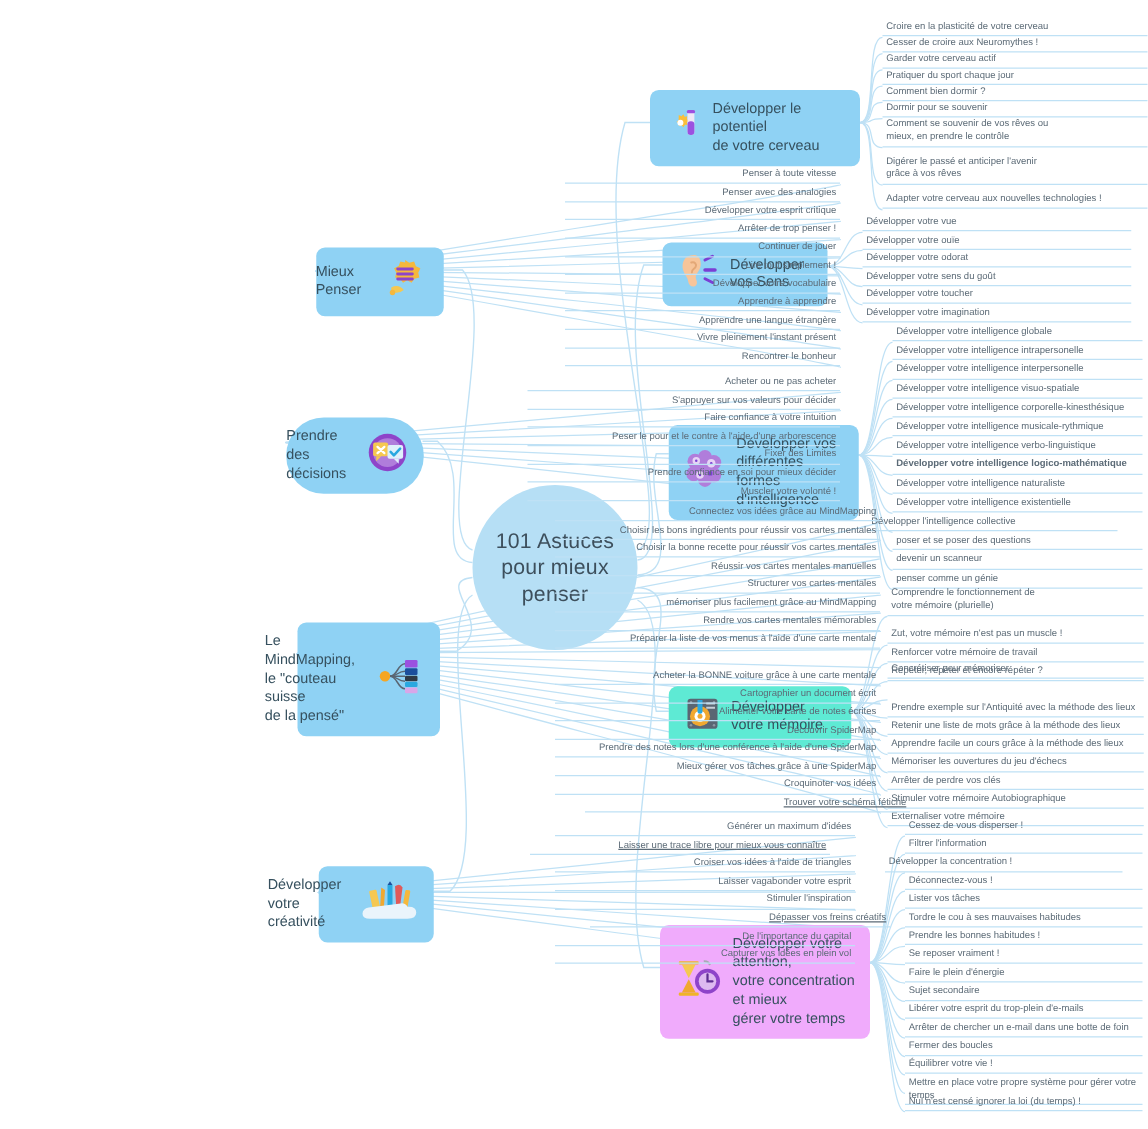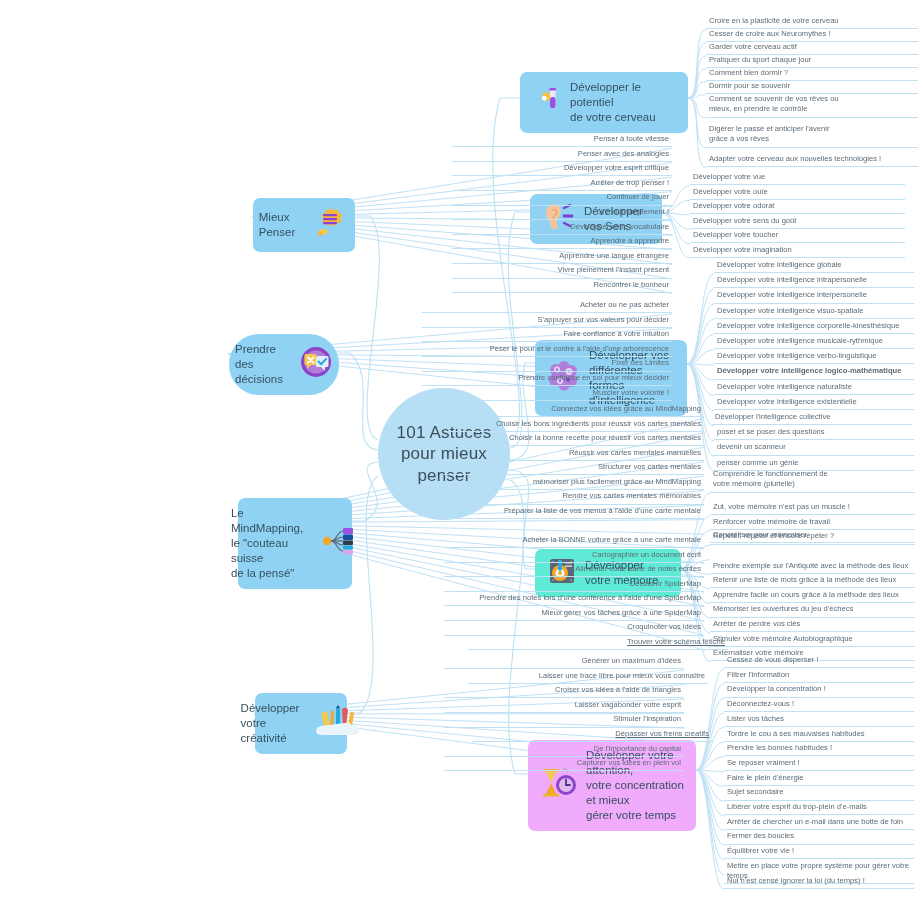--- a/index.html
+++ b/index.html
@@ -19,21 +19,21 @@
     color:#3d4f5c;font-size:17px;line-height:1.25;letter-spacing:.2px;
   }
 
   
   .branch{
     position:absolute;background:#8fd2f4;border-radius:7px;
     display:flex;align-items:center;gap:8px;
     padding:8px 12px;box-sizing:border-box;
     color:#36505e;font-size:11.5px;line-height:1.3;
   }
-  .branch.rtl{flex-direction:row-reverse;justify-content:center;gap:16px;}
+  .branch.rtl{flex-direction:row-reverse;justify-content:flex-start;gap:16px;}
   .branch .blabel{white-space:pre-line;}
   .icon{flex:0 0 auto;display:block;}
 
   
   .leaf{
     position:absolute;font-size:7.6px;line-height:1.35;color:#5c6b77;
     white-space:pre-line;padding:0 3px 2px 3px;
     border-bottom:1px solid #bfe1f5;
     box-sizing:border-box;
   }
@@ -236,21 +236,21 @@
     <div class="leaf right" style="top: 260px; width: 200px; left: 714px; color: rgb(92, 107, 119); border-bottom-color: rgb(191, 225, 245);">Développer votre intelligence globale</div>
     <div class="leaf right" style="top: 275.2px; width: 200px; left: 714px; color: rgb(92, 107, 119); border-bottom-color: rgb(191, 225, 245);">Développer votre intelligence intrapersonelle</div>
     <div class="leaf right" style="top: 290.4px; width: 200px; left: 714px; color: rgb(92, 107, 119); border-bottom-color: rgb(191, 225, 245);">Développer votre intelligence interpersonelle</div>
     <div class="leaf right" style="top: 305.6px; width: 200px; left: 714px; color: rgb(92, 107, 119); border-bottom-color: rgb(191, 225, 245);">Développer votre intelligence visuo-spatiale</div>
     <div class="leaf right" style="top: 320.8px; width: 200px; left: 714px; color: rgb(92, 107, 119); border-bottom-color: rgb(191, 225, 245);">Développer votre intelligence corporelle-kinesthésique</div>
     <div class="leaf right" style="top: 336px; width: 200px; left: 714px; color: rgb(92, 107, 119); border-bottom-color: rgb(191, 225, 245);">Développer votre intelligence musicale-rythmique</div>
     <div class="leaf right" style="top: 351.2px; width: 200px; left: 714px; color: rgb(92, 107, 119); border-bottom-color: rgb(191, 225, 245);">Développer votre intelligence verbo-linguistique</div>
     <div class="leaf right" style="top: 366.4px; width: 200px; left: 714px; color: rgb(92, 107, 119); border-bottom-color: rgb(191, 225, 245); font-weight: bold;">Développer votre intelligence logico-mathématique</div>
     <div class="leaf right" style="top: 381.6px; width: 200px; left: 714px; color: rgb(92, 107, 119); border-bottom-color: rgb(191, 225, 245);">Développer votre intelligence naturaliste</div>
     <div class="leaf right" style="top: 396.8px; width: 200px; left: 714px; color: rgb(92, 107, 119); border-bottom-color: rgb(191, 225, 245);">Développer votre intelligence existentielle</div>
-    <div class="leaf right" style="top: 412px; width: 200px; left: 712px; color: rgb(92, 107, 119); border-bottom-color: rgb(191, 225, 245);">Développer l'intelligence collective</div>
+    <div class="leaf right" style="top: 412px; width: 200px; left: 694px; color: rgb(92, 107, 119); border-bottom-color: rgb(191, 225, 245);">Développer l'intelligence collective</div>
     <div class="leaf right" style="top: 427.2px; width: 200px; left: 714px; color: rgb(92, 107, 119); border-bottom-color: rgb(191, 225, 245);">poser et se poser des questions</div>
     <div class="leaf right" style="top: 442.4px; width: 200px; left: 714px; color: rgb(92, 107, 119); border-bottom-color: rgb(191, 225, 245);">devenir un scanneur</div>
     <div class="leaf right" style="top: 457.6px; width: 200px; left: 714px; color: rgb(92, 107, 119); border-bottom-color: rgb(191, 225, 245);">penser comme un génie</div>
     <div class="branch" style="left: 535px; top: 549px; width: 146px; min-height: 40px; background: #5eead4;">
       <span class="icon"><svg width="30" height="28" viewBox="0 0 30 28">
         <rect x="3" y="2" width="24" height="24" rx="2.5" fill="#5a6673"></rect>
         <circle cx="5.8" cy="4.8" r="1" fill="#8d98a4"></circle>
           <circle cx="24.2" cy="4.8" r="1" fill="#8d98a4"></circle>
         <circle cx="5.8" cy="23.2" r="1" fill="#8d98a4"></circle>
           <circle cx="24.2" cy="23.2" r="1" fill="#8d98a4"></circle>
@@ -286,21 +286,21 @@
         <circle cx="26" cy="18" r="10" fill="#8e44c9"></circle>
         <circle cx="26" cy="18" r="7" fill="#ddb9f0"></circle>
         <path d="M26 12.5 v5.5 h4" stroke="#5c2d91" stroke-width="1.8" fill="none" stroke-linecap="round"></path>
       </svg></span>
       <span class="blabel">Développer votre attention,
 votre concentration et mieux
 gérer votre temps</span>
     </div>
     <div class="leaf right" style="top: 655px; width: 190px; left: 724px; color: rgb(92, 107, 119); border-bottom-color: rgb(191, 225, 245);">Cessez de vous disperser !</div>
     <div class="leaf right" style="top: 669.7px; width: 190px; left: 724px; color: rgb(92, 107, 119); border-bottom-color: rgb(191, 225, 245);">Filtrer l'information</div>
-    <div class="leaf right" style="top: 684.4px; width: 190px; left: 724px; color: rgb(92, 107, 119); border-bottom-color: rgb(191, 225, 245);">Développer la concentration !</div>
+    <div class="leaf right" style="top: 684.4px; width: 190px; left: 708px; color: rgb(92, 107, 119); border-bottom-color: rgb(191, 225, 245);">Développer la concentration !</div>
     <div class="leaf right" style="top: 699.1px; width: 190px; left: 724px; color: rgb(92, 107, 119); border-bottom-color: rgb(191, 225, 245);">Déconnectez-vous !</div>
     <div class="leaf right" style="top: 713.8px; width: 190px; left: 724px; color: rgb(92, 107, 119); border-bottom-color: rgb(191, 225, 245);">Lister vos tâches</div>
     <div class="leaf right" style="top: 728.5px; width: 190px; left: 724px; color: rgb(92, 107, 119); border-bottom-color: rgb(191, 225, 245);">Tordre le cou à ses mauvaises habitudes</div>
     <div class="leaf right" style="top: 743.2px; width: 190px; left: 724px; color: rgb(92, 107, 119); border-bottom-color: rgb(191, 225, 245);">Prendre les bonnes habitudes !</div>
     <div class="leaf right" style="top: 757.9px; width: 190px; left: 724px; color: rgb(92, 107, 119); border-bottom-color: rgb(191, 225, 245);">Se reposer vraiment !</div>
     <div class="leaf right" style="top: 772.6px; width: 190px; left: 724px; color: rgb(92, 107, 119); border-bottom-color: rgb(191, 225, 245);">Faire le plein d'énergie</div>
     <div class="leaf right" style="top: 787.3px; width: 190px; left: 724px; color: rgb(92, 107, 119); border-bottom-color: rgb(191, 225, 245);">Sujet secondaire</div>
     <div class="leaf right" style="top: 802px; width: 190px; left: 724px; color: rgb(92, 107, 119); border-bottom-color: rgb(191, 225, 245);">Libérer votre esprit du trop-plein d'e-mails</div>
     <div class="leaf right" style="top: 816.7px; width: 190px; left: 724px; color: rgb(92, 107, 119); border-bottom-color: rgb(191, 225, 245);">Arrêter de chercher un e-mail dans une botte de foin</div>
     <div class="leaf right" style="top: 831.4px; width: 190px; left: 724px; color: rgb(92, 107, 119); border-bottom-color: rgb(191, 225, 245);">Fermer des boucles</div>
@@ -394,20 +394,20 @@
         <rect x="21" y="4" width="4" height="20" fill="#29a8e0"></rect>
           <path d="M21 4 l2-3 2 3z" fill="#1b4f9c"></path>
         <path d="M27 5 q4-3 6 1 l-2 16 h-3 z" fill="#e05a5a"></path>
         <rect x="34" y="8" width="4" height="16" rx="1" fill="#f5b83d" transform="rotate(10 36 16)"></rect>
         <path d="M6 22 q-5 1-5 5 q0 4 6 4 h30 q7 0 7-5 q0-5-7-4.6 q-2-4-7-2.4z" fill="#eaf4fb"></path>
       </svg></span>
       <span class="blabel">Développer
 votre créativité</span>
     </div>
     <div class="leaf left" style="top: 656px; width: 240px; left: 444px; color: rgb(92, 107, 119); border-bottom-color: rgb(191, 225, 245);">Générer un maximum d'idées</div>
-    <div class="leaf left" style="top: 670.6px; width: 240px; left: 468px; color: rgb(92, 107, 119); border-bottom-color: rgb(191, 225, 245);">Laisser une trace libre pour mieux vous connaître</div>
+    <div class="leaf left" style="top: 670.6px; width: 240px; left: 424px; color: rgb(92, 107, 119); border-bottom-color: rgb(191, 225, 245); text-decoration: underline;">Laisser une trace libre pour mieux vous connaître</div>
     <div class="leaf left" style="top: 685.2px; width: 240px; left: 444px; color: rgb(92, 107, 119); border-bottom-color: rgb(191, 225, 245);">Croiser vos idées à l'aide de triangles</div>
     <div class="leaf left" style="top: 699.8px; width: 240px; left: 444px; color: rgb(92, 107, 119); border-bottom-color: rgb(191, 225, 245);">Laisser vagabonder votre esprit</div>
     <div class="leaf left" style="top: 714.4px; width: 240px; left: 444px; color: rgb(92, 107, 119); border-bottom-color: rgb(191, 225, 245);">Stimuler l'inspiration</div>
     <div class="leaf left" style="top: 729px; width: 240px; left: 472px; color: rgb(92, 107, 119); border-bottom-color: rgb(191, 225, 245); text-decoration: underline;">Dépasser vos freins créatifs</div>
     <div class="leaf left" style="top: 743.6px; width: 240px; left: 444px; color: rgb(92, 107, 119); border-bottom-color: rgb(191, 225, 245);">De l'importance du capital</div>
     <div class="leaf left" style="top: 758.2px; width: 240px; left: 444px; color: rgb(92, 107, 119); border-bottom-color: rgb(191, 225, 245);">Capturer vos idées en plein vol</div>
   </div>
 
 </body></html>

